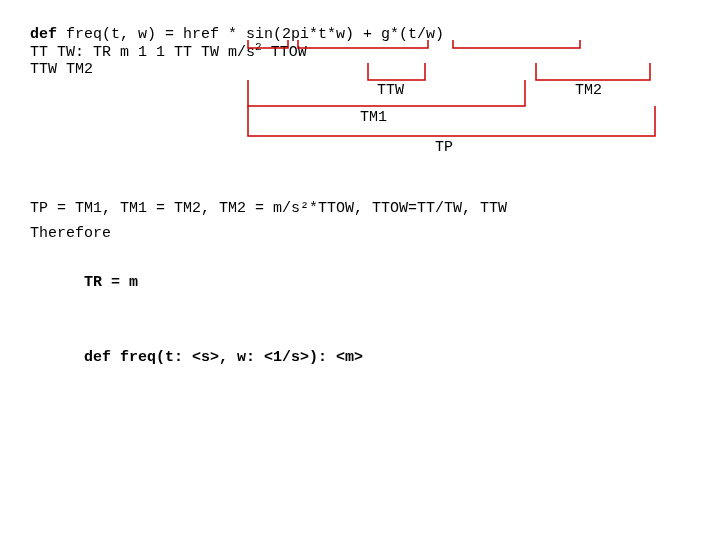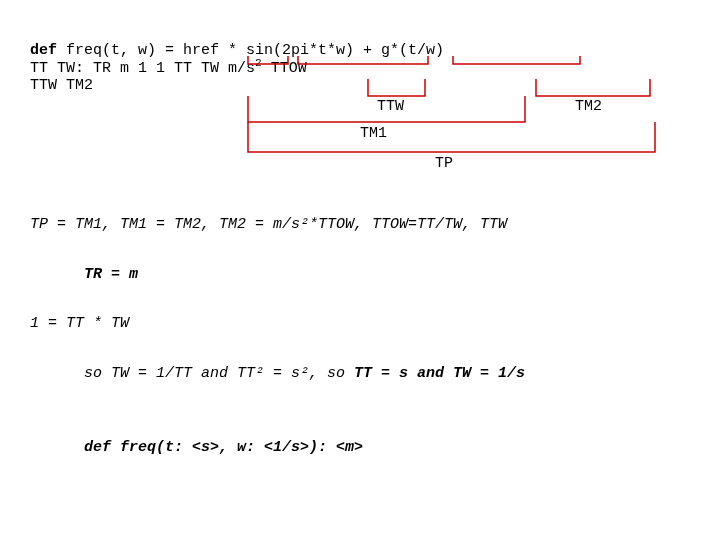--- a/index.html
+++ b/index.html
@@ -14,37 +14,35 @@
     }
     .main-content {
       padding: 18px 30px;
       position: relative;
     }
     
     .diagram-area {
       position: relative;
       height: 175px;
       margin-bottom: 4px;
-      margin-top: 16px;
     }
     .diagram-svg {
       position: absolute;
       top: 0;
       left: 0;
       width: 100%;
       height: 100%;
     }
     .prose-block {
       margin-top: 4px;
     }
     .prose-line {
       white-space: pre;
       line-height: 1.65;
       color: #000;
-      font-style: italic;
     }
   </style>
 </head>
 <body>
 
 <div class="main-content">
 
   <div class="diagram-area">
     <svg class="diagram-svg" viewBox="0 0 660 175" xmlns="http://www.w3.org/2000/svg">
 
@@ -78,25 +76,22 @@
 
       <path d="M 268 22 L 268 30 L 398 30 L 398 22" fill="none" stroke="#cc0000" stroke-width="1.5"></path>
 
       <path d="M 423 22 L 423 30 L 550 30 L 550 22" fill="none" stroke="#cc0000" stroke-width="1.5"></path>
 
     </svg>
   </div>
 
   <div class="prose-block">
     <div class="prose-line">TP = TM1, TM1 = TM2, TM2 = m/s²*TTOW, TTOW=TT/TW, TTW</div>
+    <div class="prose-line">Therefore</div>
     <div class="prose-line">
       <span style="font-weight:bold;">TR = m</span>
-    </div>
-    <div class="prose-line">1 = TT * TW</div>
-    <div class="prose-line">
-      <span>so TW = 1/TT and TT² = s², so </span><span style="font-weight:bold;">TT = s and TW = 1/s</span>
     </div>
     <div class="prose-line">
       <span style="font-weight:bold;">def freq(t: &lt;s&gt;, w: &lt;1/s&gt;): &lt;m&gt;</span>
     </div>
   </div>
 
 </div>
 
 </body></html>

